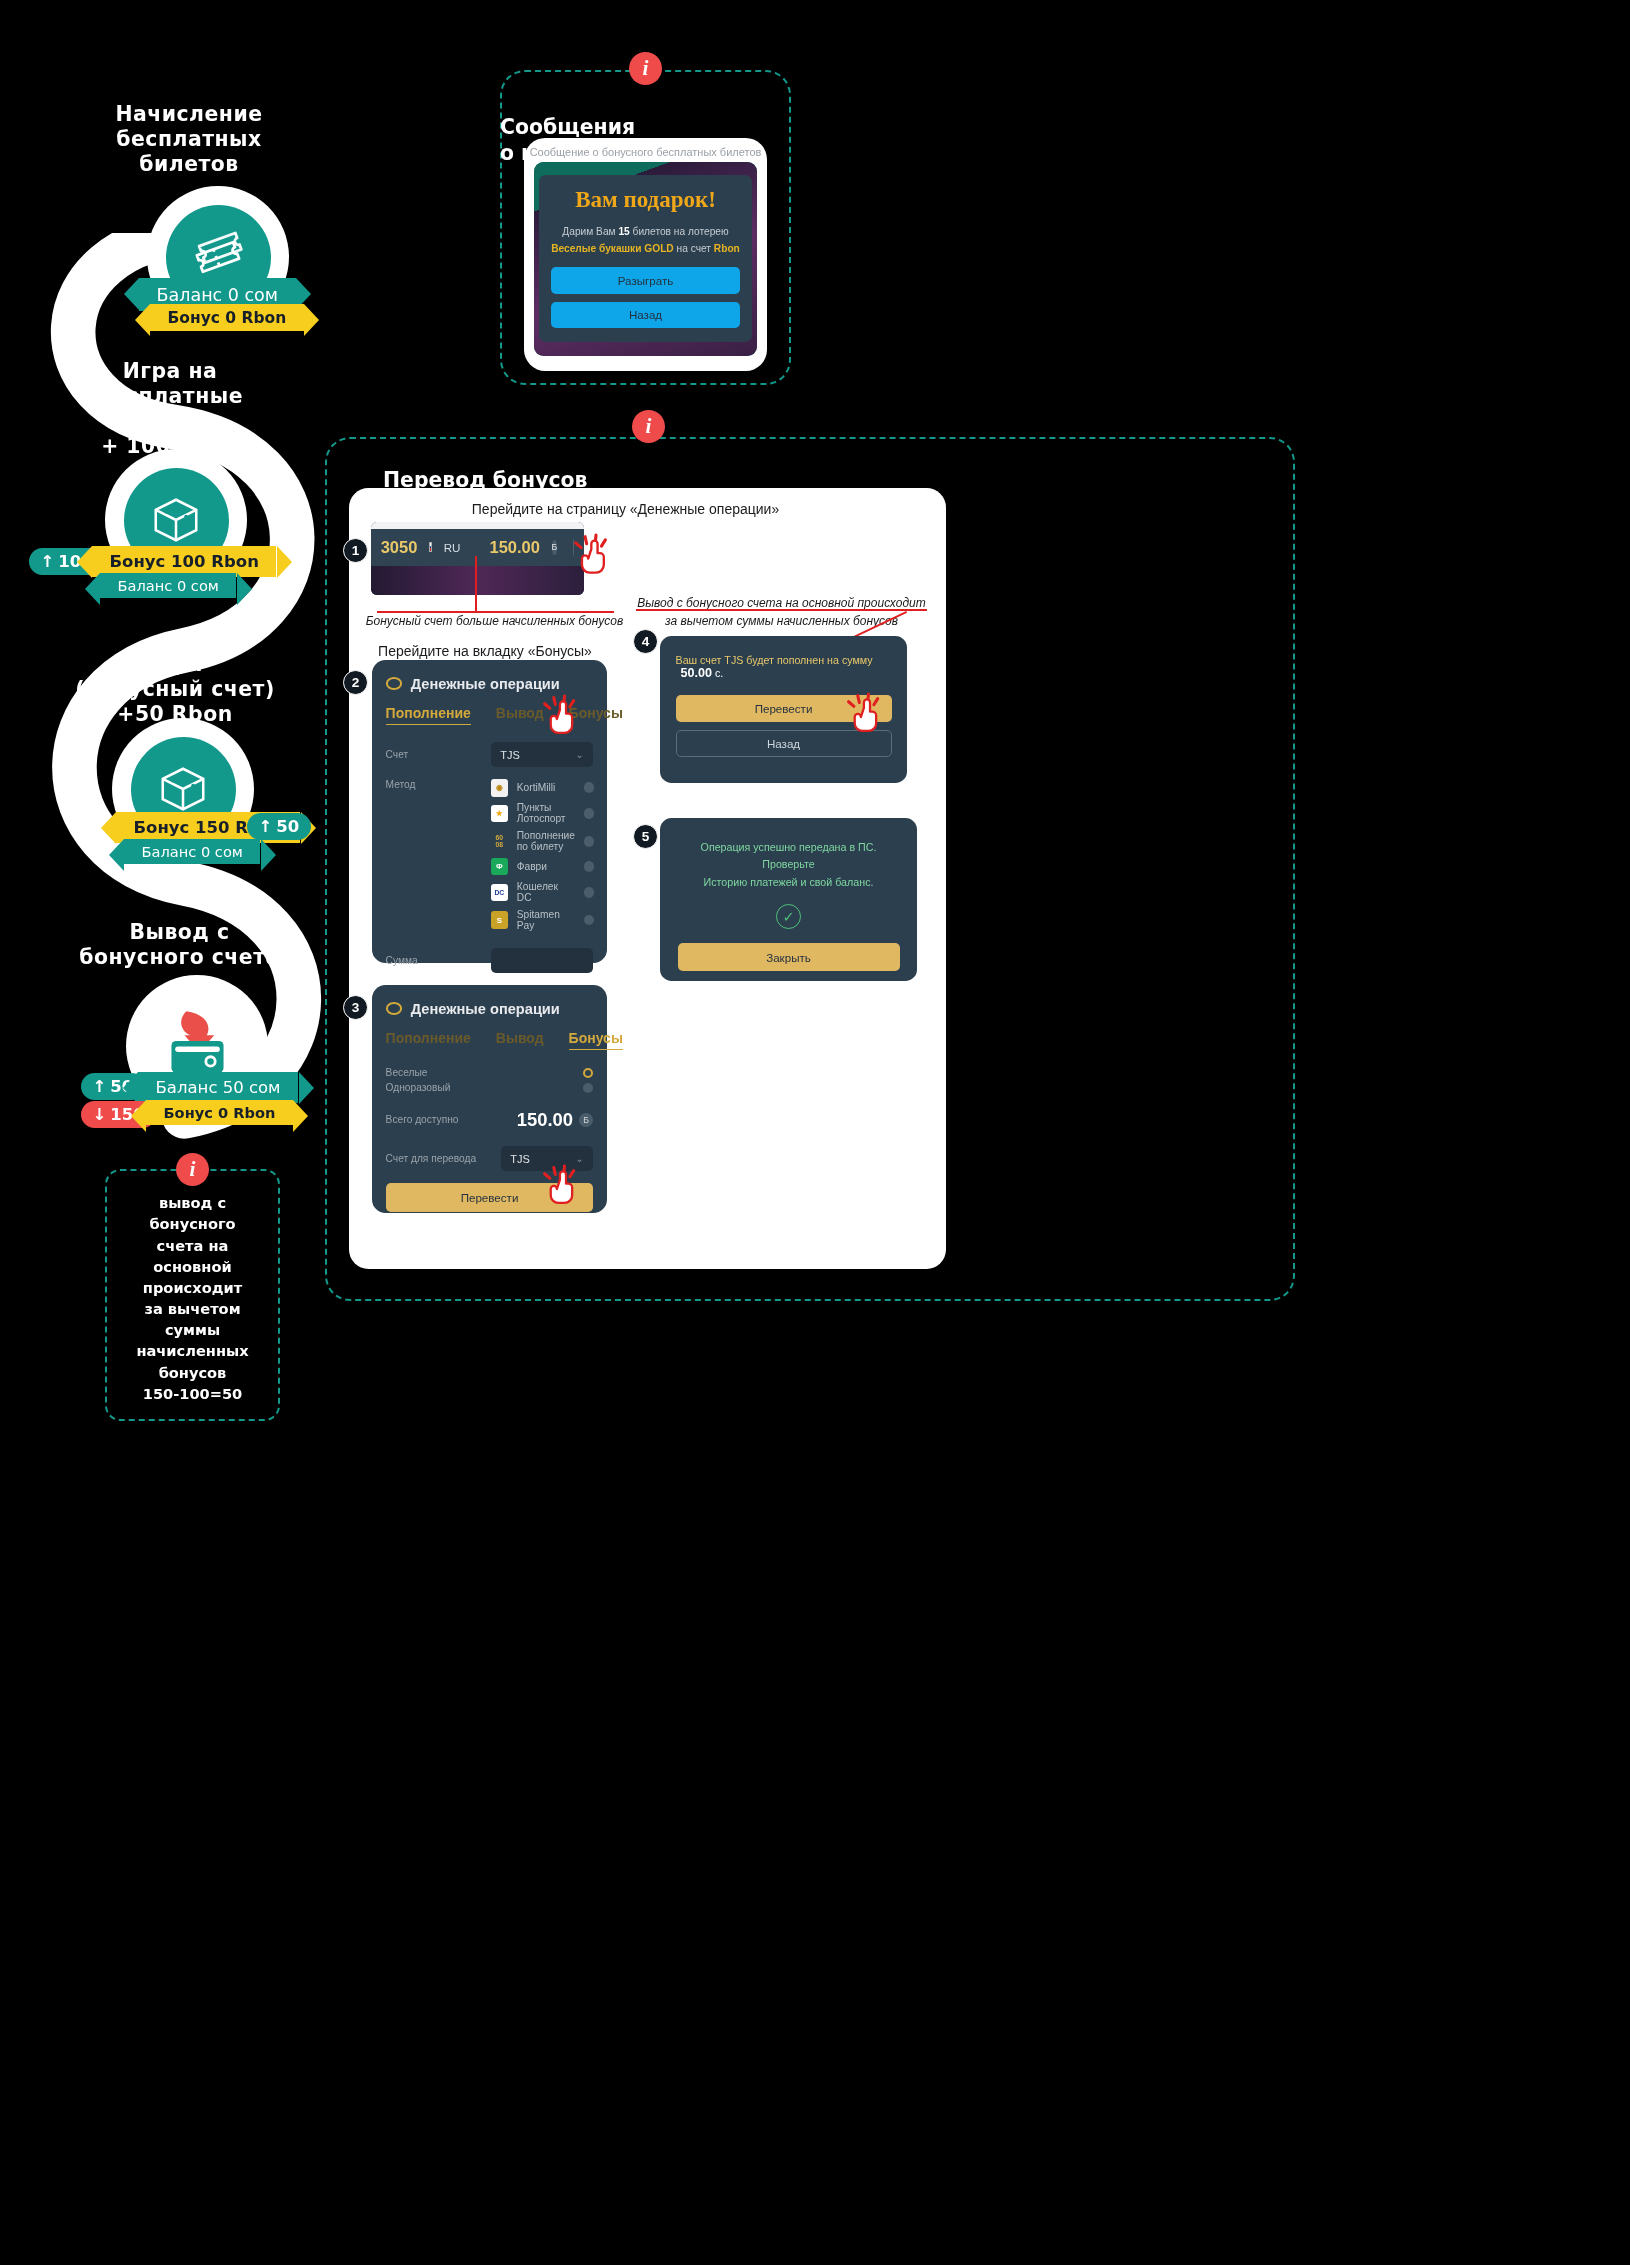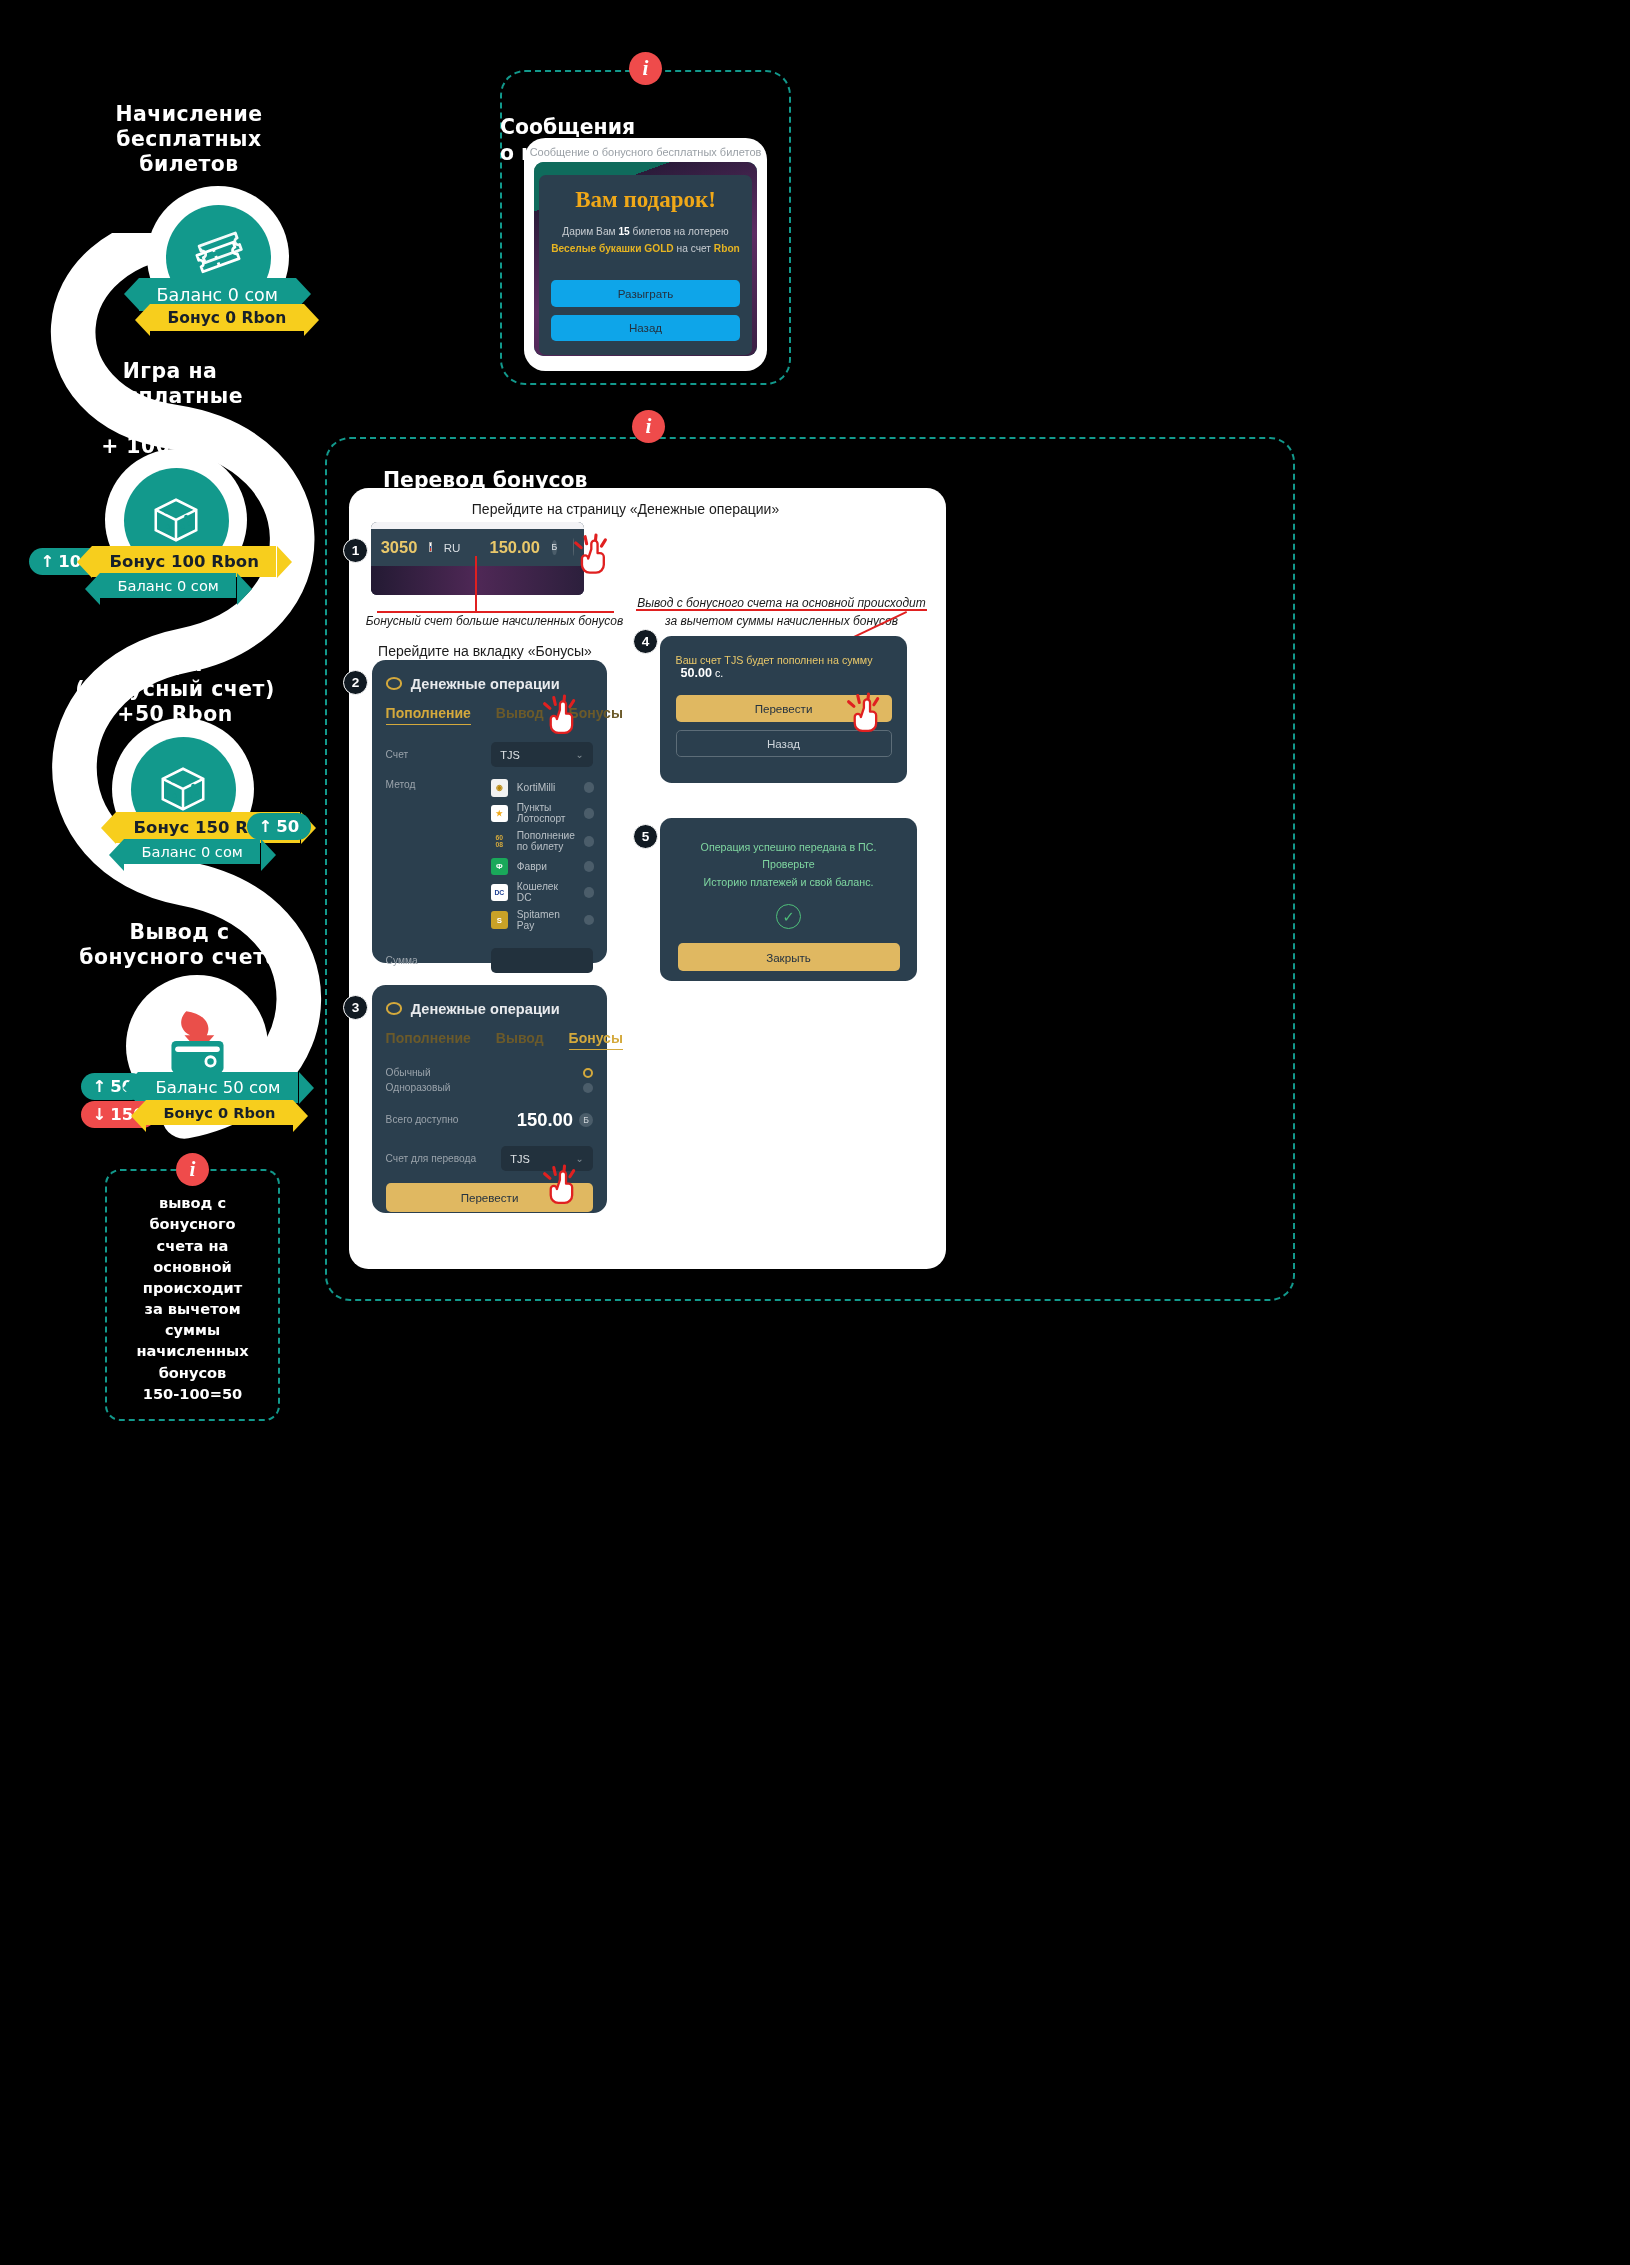--- a/index.html
+++ b/index.html
@@ -99,21 +99,21 @@
   .gift-card {
     position:absolute; left:5.8px; right:5.8px; top:13.6px;
     background:#2b3f4e; border-radius:6.8px; padding:11.6px 11.6px 13.6px;
   }
   .gift-title {
     text-align:center; color:#f0a818; font-family:"Liberation Serif", serif;
     font-weight:bold; font-size:23px; margin-bottom:9.7px;
   }
   .gift-body {
     text-align:center; color:#c8cdd2; font-size:10.2px; line-height:1.75;
-    margin-bottom:22px;
+    margin-bottom:9px;
   }
   .gift-body b { color:#fff; }
   .gift-body .gold { color:#e6b422; font-weight:bold; }
   .gbtn {
     display:block; background:#0ea5e9; color:#243240; text-align:center;
     border-radius:4.9px; font-size:11.6px; padding:6.8px 0; margin-top:7.8px;
     border:none; width:100%;
   }
 
   
@@ -465,21 +465,21 @@
     <div class="mhead">
       <span class="coin"></span>
       <span class="mhead-t">Денежные операции</span>
     </div>
     <div class="tabs">
       <div class="tab">Пополнение</div>
       <div class="tab">Вывод</div>
       <div class="tab active">Бонусы</div>
     </div>
     <div class="row" style="margin-bottom:3.9px;">
-      <div class="rlab" style="width:auto;flex:1;">Обычный</div>
+      <div class="rlab" style="width:auto;flex:1;">Веселые</div>
       <span class="radio on"></span>
     </div>
     <div class="row" style="margin-bottom:15.5px;">
       <div class="rlab" style="width:auto;flex:1;">Одноразовый</div>
       <span class="radio"></span>
     </div>
     <div class="row" style="margin-bottom:15.5px;">
       <div class="rlab" style="width:auto;flex:1;">Всего доступно</div>
       <span class="bigval">150.00</span>
       <span class="bcoin">Б</span>

